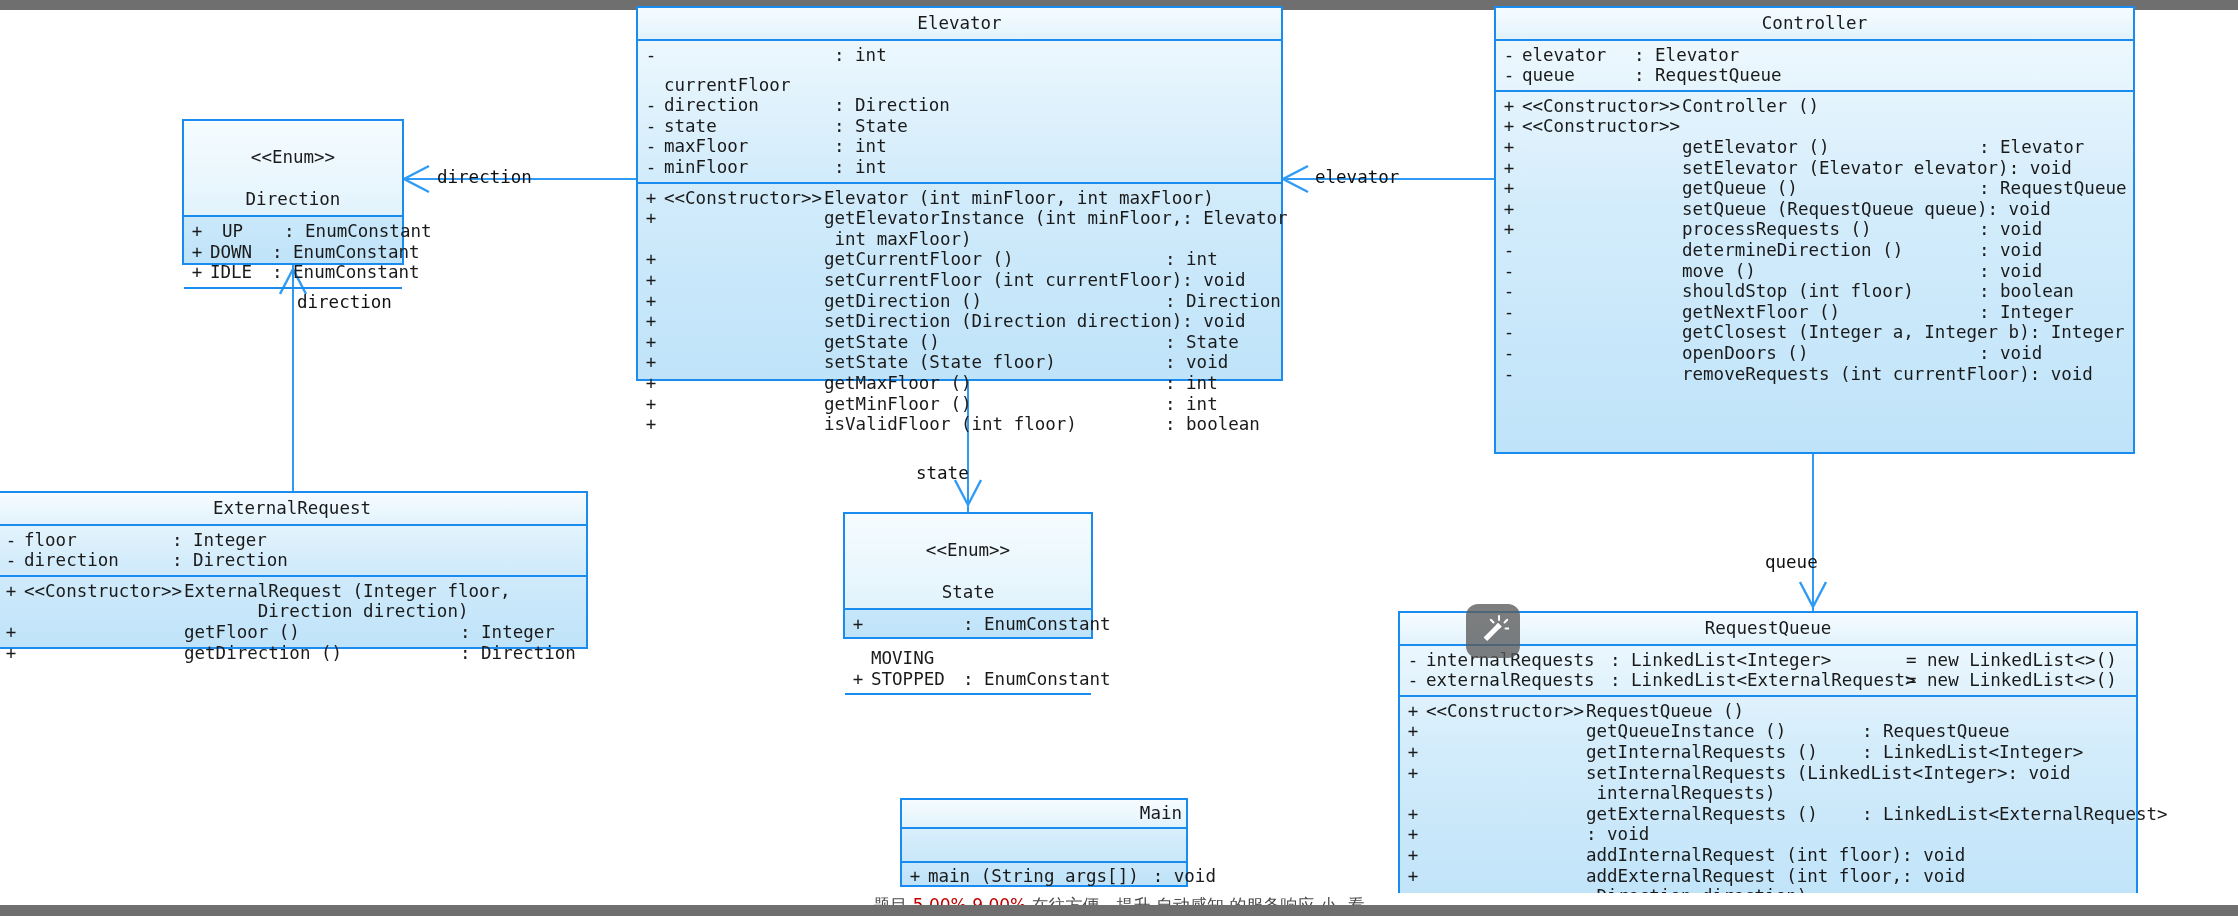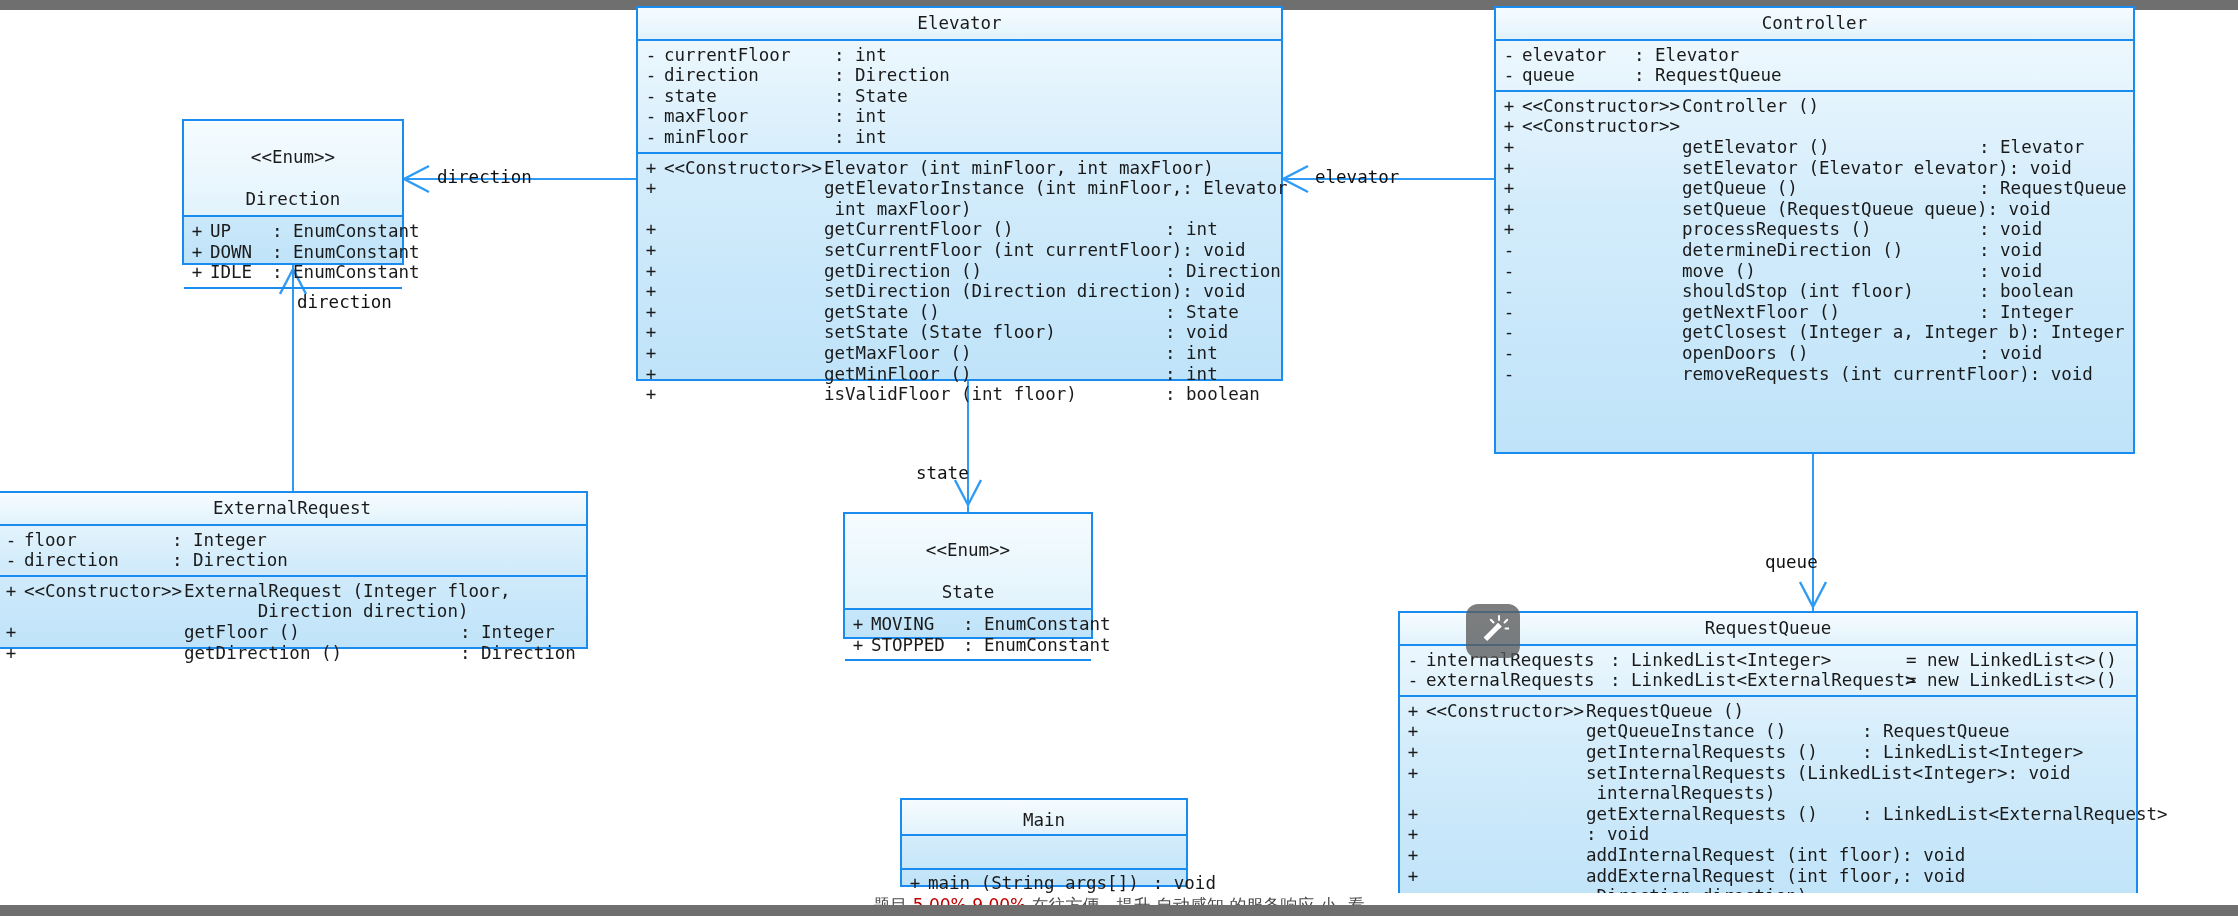--- a/index.html
+++ b/index.html
@@ -129,21 +129,21 @@
     <polyline points="3,2 16,27 29,2" fill="none" stroke="#2f9bf5" stroke-width="2.4"></polyline>
   </svg>
 </div>
 <div class="conn-label" style="left:1765px; top:552px;">queue</div>
 
 <div class="uml" id="class-elevator" style="left:636px; top:6px; width:647px; height:375px;">
   <div class="title">Elevator</div>
   <div class="compartment">
     <div class="row">
       <span class="vis">-</span>
-      <span class="nm" style="flex:none;width:170px;">currentFloor</span>
+      <span class="nm" style="flex:none;width:170px;margin-top:30px;">currentFloor</span>
       <span class="ty">: int</span>
     </div>
     <div class="row">
       <span class="vis">-</span>
       <span class="nm" style="flex:none;width:170px;">direction</span>
       <span class="ty">: Direction</span>
     </div>
     <div class="row">
       <span class="vis">-</span>
       <span class="nm" style="flex:none;width:170px;">state</span>
@@ -333,21 +333,21 @@
 </div>
 
 <div class="uml" id="class-direction" style="left:182px; top:119px; width:222px; height:146px;">
   <div class="title" style="line-height:21px;">
     <span>&lt;&lt;Enum&gt;&gt;</span><br>
     <span>Direction</span>
   </div>
   <div class="compartment">
     <div class="row">
       <span class="vis">+</span>
-      <span class="nm" style="flex:none;width:62px;">UP</span>
+      <span class="nm" style="flex:none;width:62px;margin-left:12px;">UP</span>
       <span class="ty">: EnumConstant</span>
     </div>
     <div class="row">
       <span class="vis">+</span>
       <span class="nm" style="flex:none;width:62px;">DOWN</span>
       <span class="ty">: EnumConstant</span>
     </div>
     <div class="row">
       <span class="vis">+</span>
       <span class="nm" style="flex:none;width:62px;">IDLE</span>
@@ -358,21 +358,21 @@
 </div>
 
 <div class="uml" id="class-state" style="left:843px; top:512px; width:250px; height:127px;">
   <div class="title" style="line-height:21px;">
     <span>&lt;&lt;Enum&gt;&gt;</span><br>
     <span>State</span>
   </div>
   <div class="compartment">
     <div class="row">
       <span class="vis">+</span>
-      <span class="nm" style="flex:none;width:92px;">MOVING</span>
+      <span class="nm" style="flex:none;width:92px;margin-top:34px;">MOVING</span>
       <span class="ty">: EnumConstant</span>
     </div>
     <div class="row">
       <span class="vis">+</span>
       <span class="nm" style="flex:none;width:92px;">STOPPED</span>
       <span class="ty">: EnumConstant</span>
     </div>
   </div>
   <div class="compartment empty" style="min-height:14px;"></div>
 </div>
@@ -477,21 +477,21 @@
       <span class="vis">+</span>
       <span class="stereo" style="width:160px;"></span>
       <span class="nm">addExternalRequest (int floor,
  Direction direction)</span>
       <span class="ty" style="width:268px;">: void</span>
     </div>
   </div>
 </div>
 
 <div class="uml" id="class-main" style="left:900px; top:798px; width:288px; height:89px;">
-  <div class="title" style="padding:10px 4px 3px;">Main</div>
+  <div class="title" style="padding:3px 4px 3px;text-align:right;">Main</div>
   <div class="compartment empty" style="min-height:24px;"></div>
   <div class="compartment" style="padding:3px 0;">
     <div class="row">
       <span class="vis">+</span>
       <span class="nm" style="flex:none;">main (String args[])</span>
       <span class="ty" style="padding-left:14px;">: void</span>
     </div>
   </div>
 </div>
 

